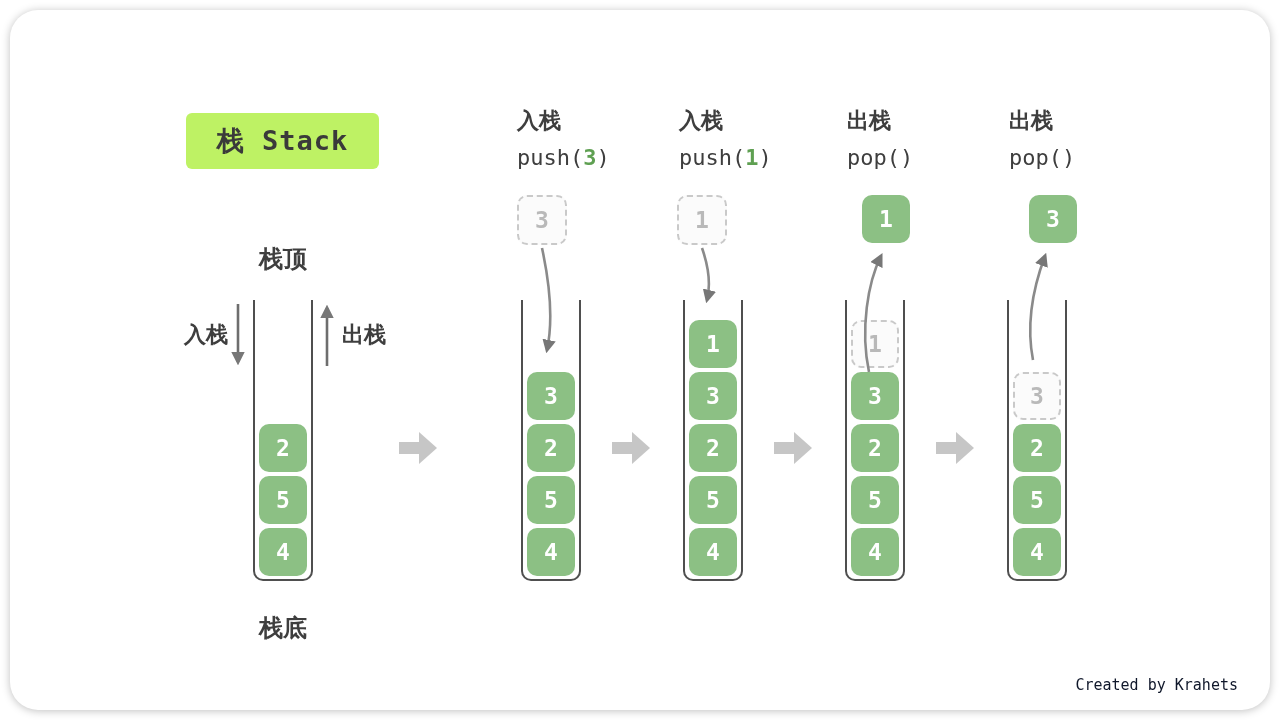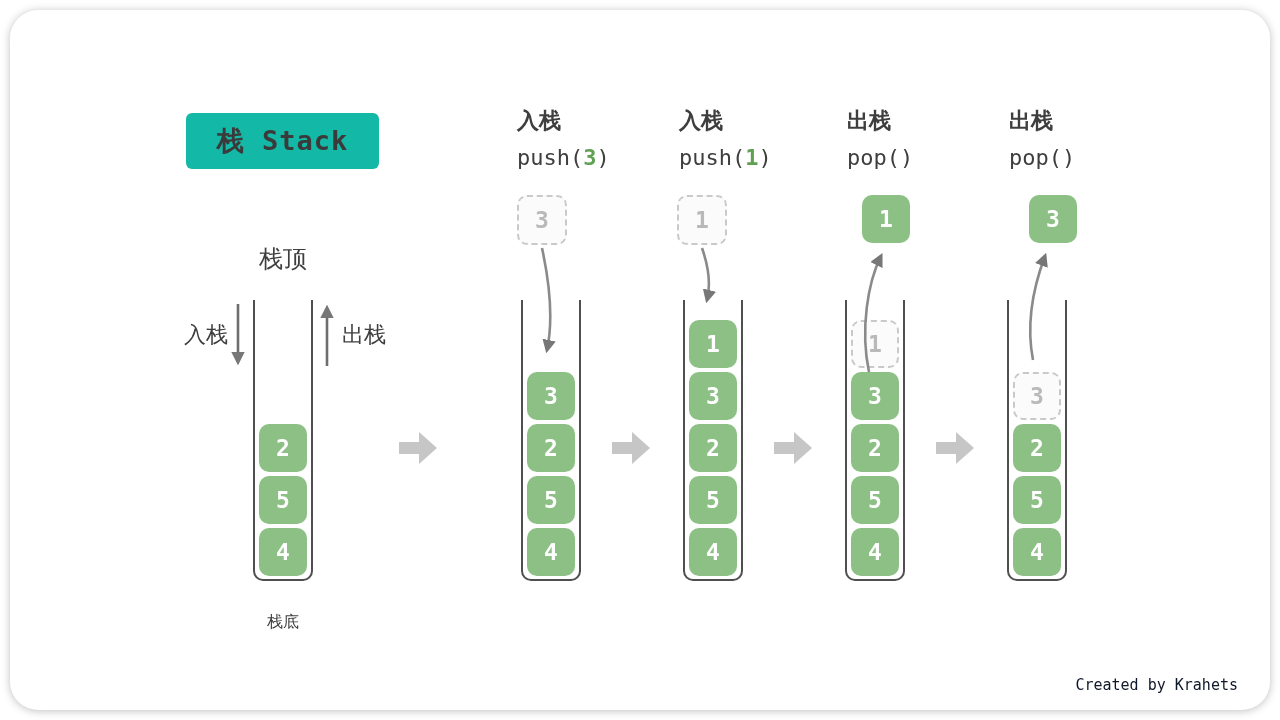--- a/index.html
+++ b/index.html
@@ -4,27 +4,27 @@
 <style>
   * { box-sizing: border-box; margin: 0; padding: 0; }
   html,body { width:1280px; height:720px; background:#fff; overflow:hidden; }
   #app { position:relative; width:1280px; height:720px;
          font-family:"Liberation Sans", sans-serif; }
   .card { position:absolute; left:10px; top:10px; right:10px; bottom:10px;
           background:#fff; border-radius:28px;
           box-shadow:0 1px 9px rgba(0,0,0,.25); }
 
   .title-box { position:absolute; left:186px; top:113px; width:193px; height:56px;
-          background:#14b8a6; border-radius:6px; display:flex; align-items:center;
+          background:#bef264; border-radius:6px; display:flex; align-items:center;
           justify-content:center; font:600 27px "DejaVu Sans Mono", monospace;
           color:#3A3A3A; letter-spacing:1px; }
 
-  .lbl { position:absolute; color:#3E3E3E; font-weight:400; }
+  .lbl { position:absolute; color:#3E3E3E; font-weight:700; }
   .lbl-top    { left:253px; top:243px; width:60px; text-align:center; font-size:24px; }
-  .lbl-bottom { left:253px; top:612px; width:60px; text-align:center; font-size:16px; }
+  .lbl-bottom { left:253px; top:612px; width:60px; text-align:center; font-size:24px; }
   .lbl-push   { left:168px; top:320px; width:60px; text-align:right; font-size:22px; }
   .lbl-pop    { left:342px; top:320px; width:60px; text-align:left;  font-size:22px; }
 
   .op { position:absolute; top:106px; }
   .op-cn   { font:700 22px "Liberation Sans", sans-serif; color:#3E3E3E; }
   .op-code { font:500 22px "DejaVu Sans Mono", monospace; color:#3E3E3E; margin-top:9px; }
   .op-code .arg { color:#5FA052; font-weight:700; }
   .op2 { left:517px; } .op3 { left:679px; } .op4 { left:847px; } .op5 { left:1009px; }
 
   .stack { position:absolute; top:300px; width:60px; height:281px;

